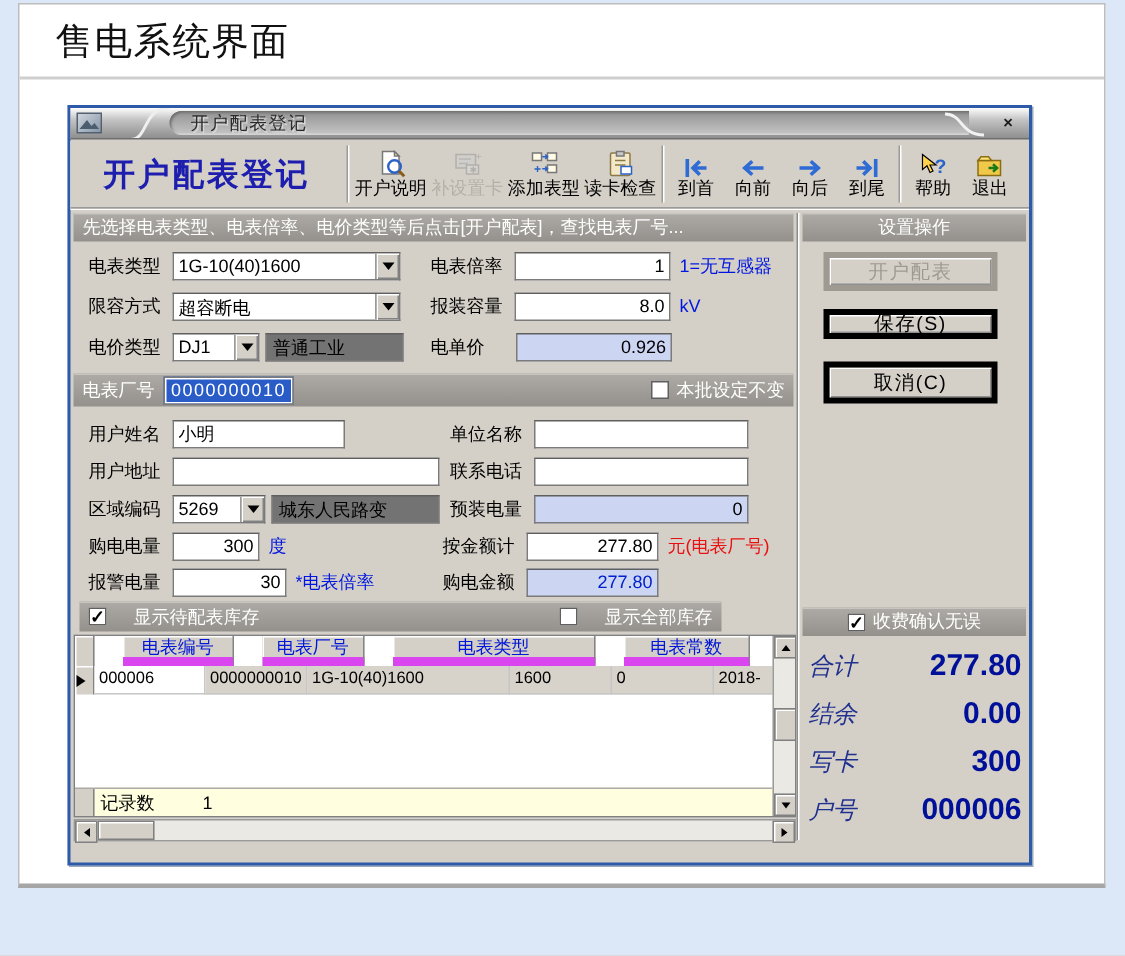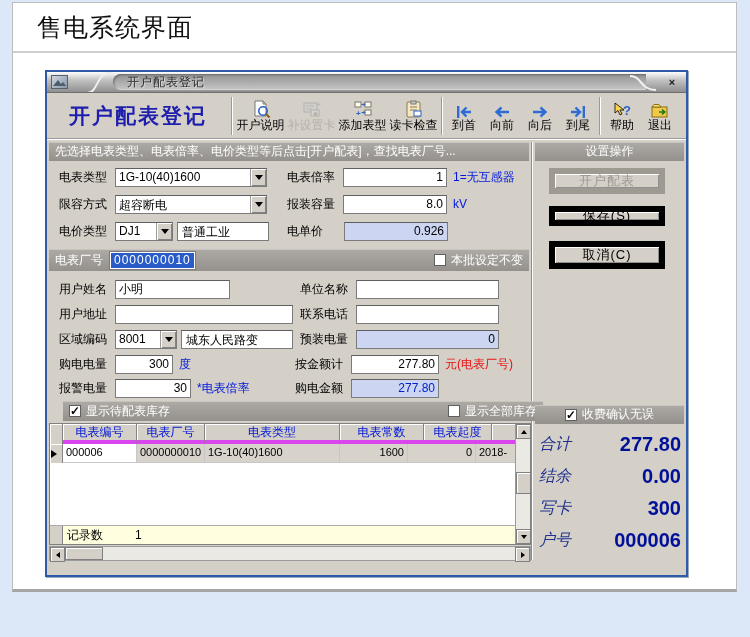--- a/index.html
+++ b/index.html
@@ -59,44 +59,44 @@
   .tb-input.num { text-align:right; }
   .tb-input.lite { background:#ccd5f2; }
   .tb-input.blue-text { color:#0021cc; }
   .combo { display:flex; align-items:stretch; height:19px; border:1px solid #7b7b7b;
            border-top-color:#5f5f5f; background:#fff; }
   .combo .cv { flex:1; font-size:12px; padding:1px 3px; white-space:nowrap; overflow:hidden; }
   .combo .ca { width:16px; background:#d4d0c8; border-left:1px solid #9a9a9a;
                box-shadow:inset 1px 1px 0 #fff, inset -1px -1px 0 #838383;
                display:flex; align-items:center; justify-content:center; }
   .combo .ca:after { content:""; border:4px solid transparent; border-top:5px solid #000; margin-top:4px; }
-  .descbox { height:19px; background:#ffffff; border:1px solid #7b7b7b; border-top-color:#5f5f5f;
+  .descbox { height:19px; background:#737373; border:1px solid #7b7b7b; border-top-color:#5f5f5f;
              font-size:12px; padding:1px 4px; white-space:nowrap; }
   .hint-blue { color:#0016e0; font-size:12px; margin-left:6px; white-space:nowrap; }
   .hint-red  { color:#e81010; font-size:12px; margin-left:6px; white-space:nowrap; }
   .selbox { height:19px; background:#2a5cc8; color:#fff; font-size:12px; padding:1px 4px;
             border:1px solid #7b7b7b; box-shadow:inset 0 0 0 1px #fff; letter-spacing:1px; }
 
   .cb { width:12px; height:12px; background:#fff; border:1px solid #5f5f5f; display:inline-block;
         position:relative; margin-right:5px; flex:none; }
   .cb.checked:after { content:"✓"; position:absolute; left:0; top:-2px; font-size:12px;
                       font-weight:bold; color:#000; }
 
   
   .grid { position:absolute; left:2px; top:351px; width:482px; height:122px;
           background:#fff; border:1px solid #808080; overflow:hidden; }
   .g-head { display:flex; height:20px; }
-  .g-head .hc { background:#d4d0c8; border-right:1px solid #848484; border-bottom:4px solid #d946ef;
+  .g-head .hc { background:#d4d0c8; border-right:1px solid #848484; border-bottom:6px solid #d946ef;
                 box-shadow:inset 1px 1px 0 #fff; color:#0016d8; font-size:12px; display:flex;
-                align-items:center; justify-content:center; flex:none; overflow:hidden; }
+                align-items:center; justify-content:center; flex:none; overflow:hidden;margin-left:19px; }
   .g-row { display:flex; height:19px; }
   .g-row .dc { border-right:1px solid #c6c6c6; border-bottom:1px solid #c6c6c6; font-size:11px;
                padding:2px 3px; flex:none; white-space:nowrap; overflow:hidden; background:#d7d3cb; }
   .g-row .dc.white { background:#fff; }
-  .g-row .dc.r { text-align:right; }
+  .g-row .dc.r { }
   .g-sel { width:13px; flex:none; background:#d4d0c8; border-right:1px solid #848484;
            box-shadow:inset 1px 1px 0 #fff; display:flex; align-items:center; justify-content:center; }
   .g-sel .arrow:after { content:""; display:block; border:4px solid transparent; border-left:6px solid #000; }
   .g-foot { position:absolute; left:0; bottom:0; right:15px; height:19px; background:#ffffdf;
             border-top:1px solid #aaa; display:flex; align-items:center; font-size:12px; }
   .g-foot .fsel { width:13px; height:100%; background:#d4d0c8; border-right:1px solid #848484; }
   .g-foot .fl { padding-left:4px; width:58px; }
   .g-foot .fv { padding-left:14px; }
 
   .vsb { position:absolute; right:0; top:0; width:15px; height:100%; background:#ebe9e4;
@@ -115,21 +115,21 @@
   .sb-left:after { border-right:4px solid #000; margin-left:-3px; }
   .sb-right { position:absolute; right:0; top:0; }
   .sb-right:after { border-left:4px solid #000; margin-right:-3px; }
   .hsb .h-thumb { position:absolute; left:15px; top:0; width:38px; height:13px; background:#d4d0c8;
                   border:1px solid #808080; box-shadow:inset 1px 1px 0 #fff; }
 
   
   .vdiv { position:absolute; left:484px; top:70px; width:2px; height:418px;
           border-left:1px solid #8c8c8c; border-right:1px solid #fff; }
   .sbtn { position:absolute; left:502px; width:116px; height:26px; background:#d4d0c8;
-          border:6px solid #000000; box-shadow:inset 1px 1px 0 #fff, inset -1px -1px 0 #8f8f8f;
+          border:4px solid #000000; box-shadow:inset 1px 1px 0 #fff, inset -1px -1px 0 #8f8f8f;
           font-size:13px; color:#000; display:flex; align-items:center; justify-content:center;
           letter-spacing:1px; }
   .sbtn.disabled { color:#9e9a92; border-color:#9e9a92; }
   .stat { position:absolute; left:492px; width:142px; height:28px; display:flex;
           justify-content:space-between; align-items:center; }
   .stat .sl { font-family:"DejaVu Serif",serif; font-style:italic; font-size:16px; color:#20308e; }
   .stat .sv { font-weight:bold; font-size:20px; color:#001099; }
 
   svg { display:block; }
 </style>
@@ -347,21 +347,21 @@
     <input class="tb-input" style="width: 178px; margin-left: 8px;" value="">
   </div>
   <div class="frow" style="left:253px; top:232px;">
     <span class="flabel">联系电话</span>
     <input class="tb-input" style="width: 143px; margin-left: 8px;" value="">
   </div>
 
   <div class="frow" style="left:12px; top:257px;">
     <span class="flabel">区域编码</span>
     <div class="combo" style="width:62px; margin-left:8px;">
-      <span class="cv">8001</span>
+      <span class="cv">5269</span>
       <span class="ca"></span>
     </div>
     <span class="descbox" style="width:112px; margin-left:4px;">城东人民路变</span>
   </div>
   <div class="frow" style="left:253px; top:257px;">
     <span class="flabel">预装电量</span>
     <input class="tb-input num lite" style="width: 143px; margin-left: 8px;" readonly="" value="0">
   </div>
 
   <div class="frow" style="left:12px; top:282px;">
@@ -378,21 +378,21 @@
   <div class="frow" style="left:12px; top:306px;">
     <span class="flabel">报警电量</span>
     <input class="tb-input num" style="width: 76px; margin-left: 8px;" value="30">
     <span class="hint-blue">*电表倍率</span>
   </div>
   <div class="frow" style="left:248px; top:306px;">
     <span class="flabel">购电金额</span>
     <input class="tb-input num lite blue-text" style="width: 88px; margin-left: 8px;" readonly="" value="277.80">
   </div>
 
-  <div class="gbar" style="left:16px; top:329px; width:480px; height:20px;">
+  <div class="gbar" style="left:6px; top:329px; width:428px; height:20px;gap:13px;">
     <span class="cb checked"></span>
     <span>显示待配表库存</span>
     <span class="sp"></span>
     <span class="cb"></span>
     <span>显示全部库存</span>
   </div>
 
   <div class="grid">
     <div class="g-head">
       <div class="g-sel"></div>

